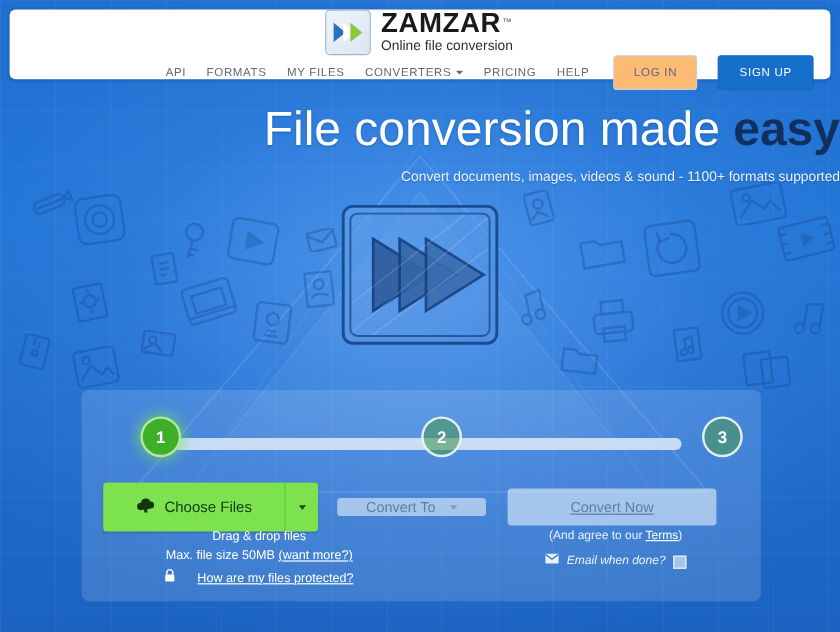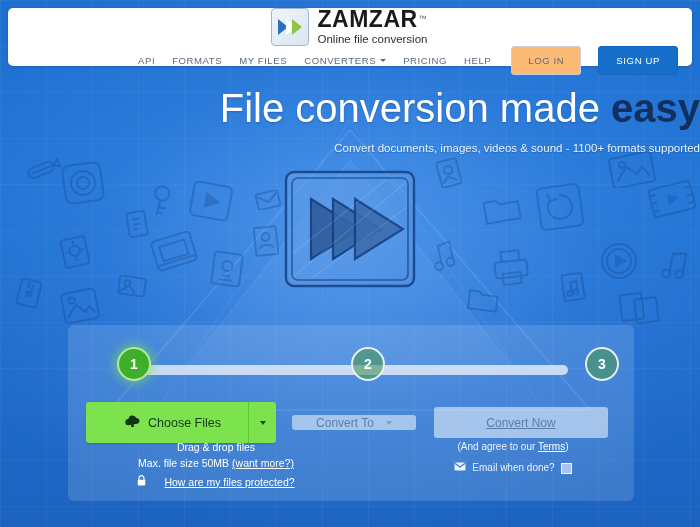--- a/index.html
+++ b/index.html
@@ -246,21 +246,20 @@
     display: flex;
     align-items: stretch;
     height: 41px;
     border-radius: 3px;
     overflow: hidden;
     background: #7ce34e;
     box-shadow: 0 1px 2px rgba(0,0,0,0.16);
     cursor: pointer;
     width: 179px;
     flex: 0 0 auto;
-    padding-left: 11px;
   }
   .btn-choose .main {
     flex: 1;
     display: flex;
     align-items: center;
     justify-content: center;
     gap: 7px;
     font-size: 12.5px;
     color: #143a12;
     border-right: 1px solid #5fc934;
@@ -341,20 +340,21 @@
     color: #eaf2fd;
     font-size: 10px;
     line-height: 1.6;
   }
   .email-row {
     display: flex;
     align-items: center;
     justify-content: center;
     gap: 6px;
     margin-top: 5px;
+    font-style: italic;
   }
   .email-check {
     width: 9px; height: 9px;
     background: rgba(255,255,255,0.55);
     border: 1px solid rgba(255,255,255,0.8);
     display: inline-block;
     cursor: pointer;
   }
 </style>
 </head>

